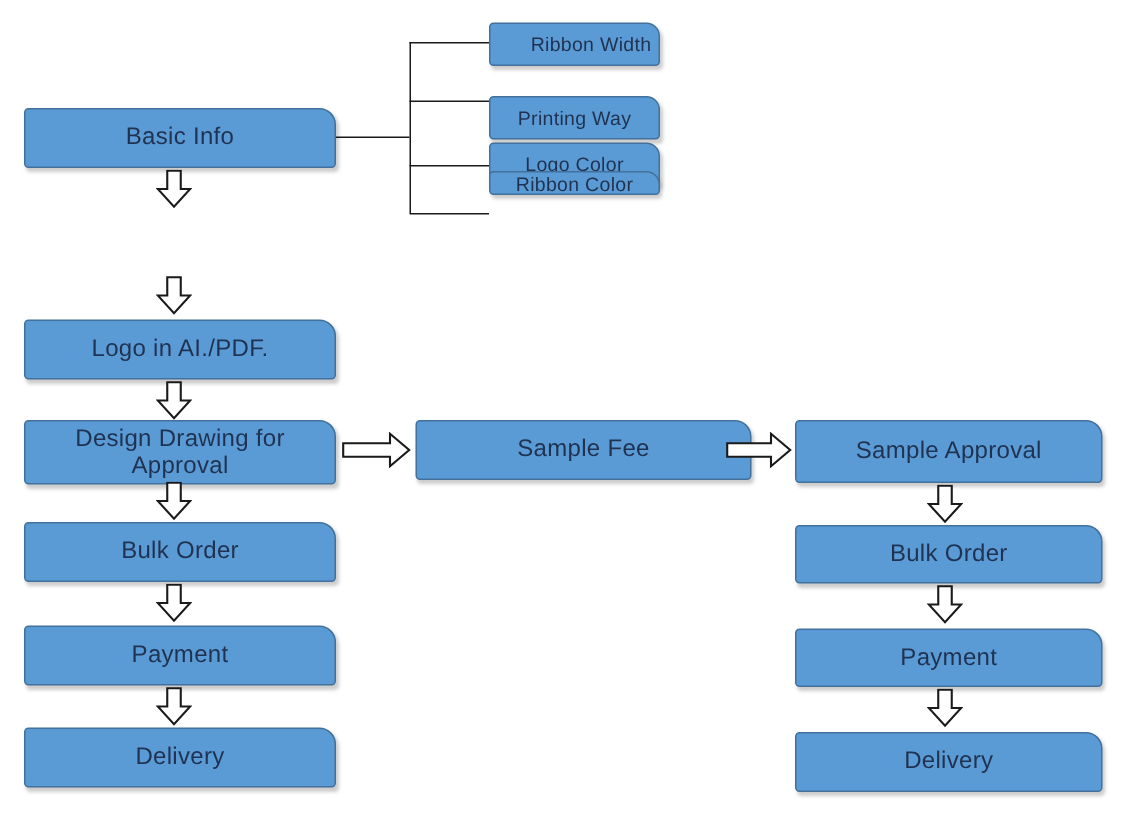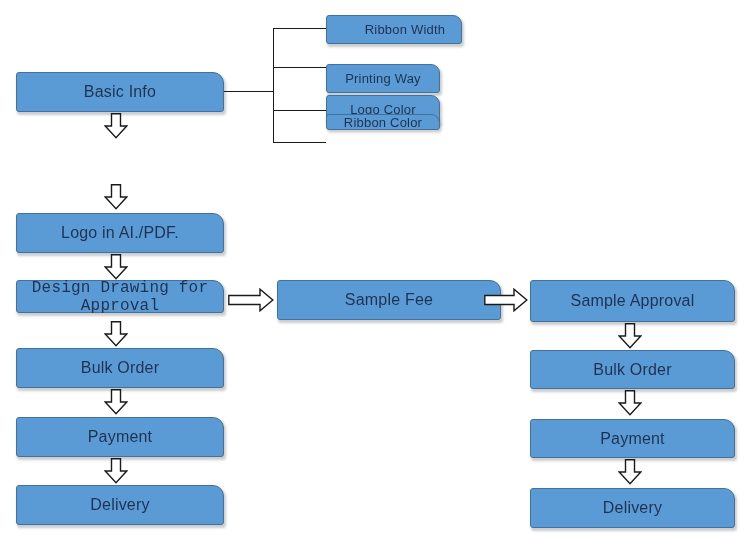--- a/index.html
+++ b/index.html
@@ -34,34 +34,34 @@
 <body>
 
 <div class="canvas">
 
   <div class="node" style="left:16px;top:72px;width:208px;height:40px;">
       <span>Basic Info</span>
     </div>
   <div class="node" style="left:16px;top:213px;width:208px;height:40px;">
       <span>Logo in AI./PDF.</span>
     </div>
-  <div class="node" style="left:16px;top:280px;width:208px;height:33px;font-family:Liberation Mono, monospace;">
+  <div class="node" style="left:16px;top:280px;width:208px;height:43px;">
       <span>Design Drawing for Approval</span>
     </div>
   <div class="node" style="left:16px;top:348px;width:208px;height:40px;">
       <span>Bulk Order</span>
     </div>
   <div class="node" style="left:16px;top:417px;width:208px;height:40px;">
       <span>Payment</span>
     </div>
   <div class="node" style="left:16px;top:485px;width:208px;height:40px;">
       <span>Delivery</span>
     </div>
 
-  <div class="node small" style="left:326px;top:15px;width:136px;height:29px;padding-left:22px;">
+  <div class="node small" style="left:326px;top:15px;width:114px;height:29px;padding-left:22px;">
       <span>Ribbon Width</span>
     </div>
   <div class="node small" style="left:326px;top:52px;width:114px;height:29px;margin-top:12px;">
       <span>Printing Way</span>
     </div>
   <div class="node small" style="left:326px;top:95px;width:114px;height:29px;">
       <span>Logo Color</span>
     </div>
   <div class="node small" style="left:326px;top:114px;width:114px;height:16px;">
       <span>Ribbon Color</span>

